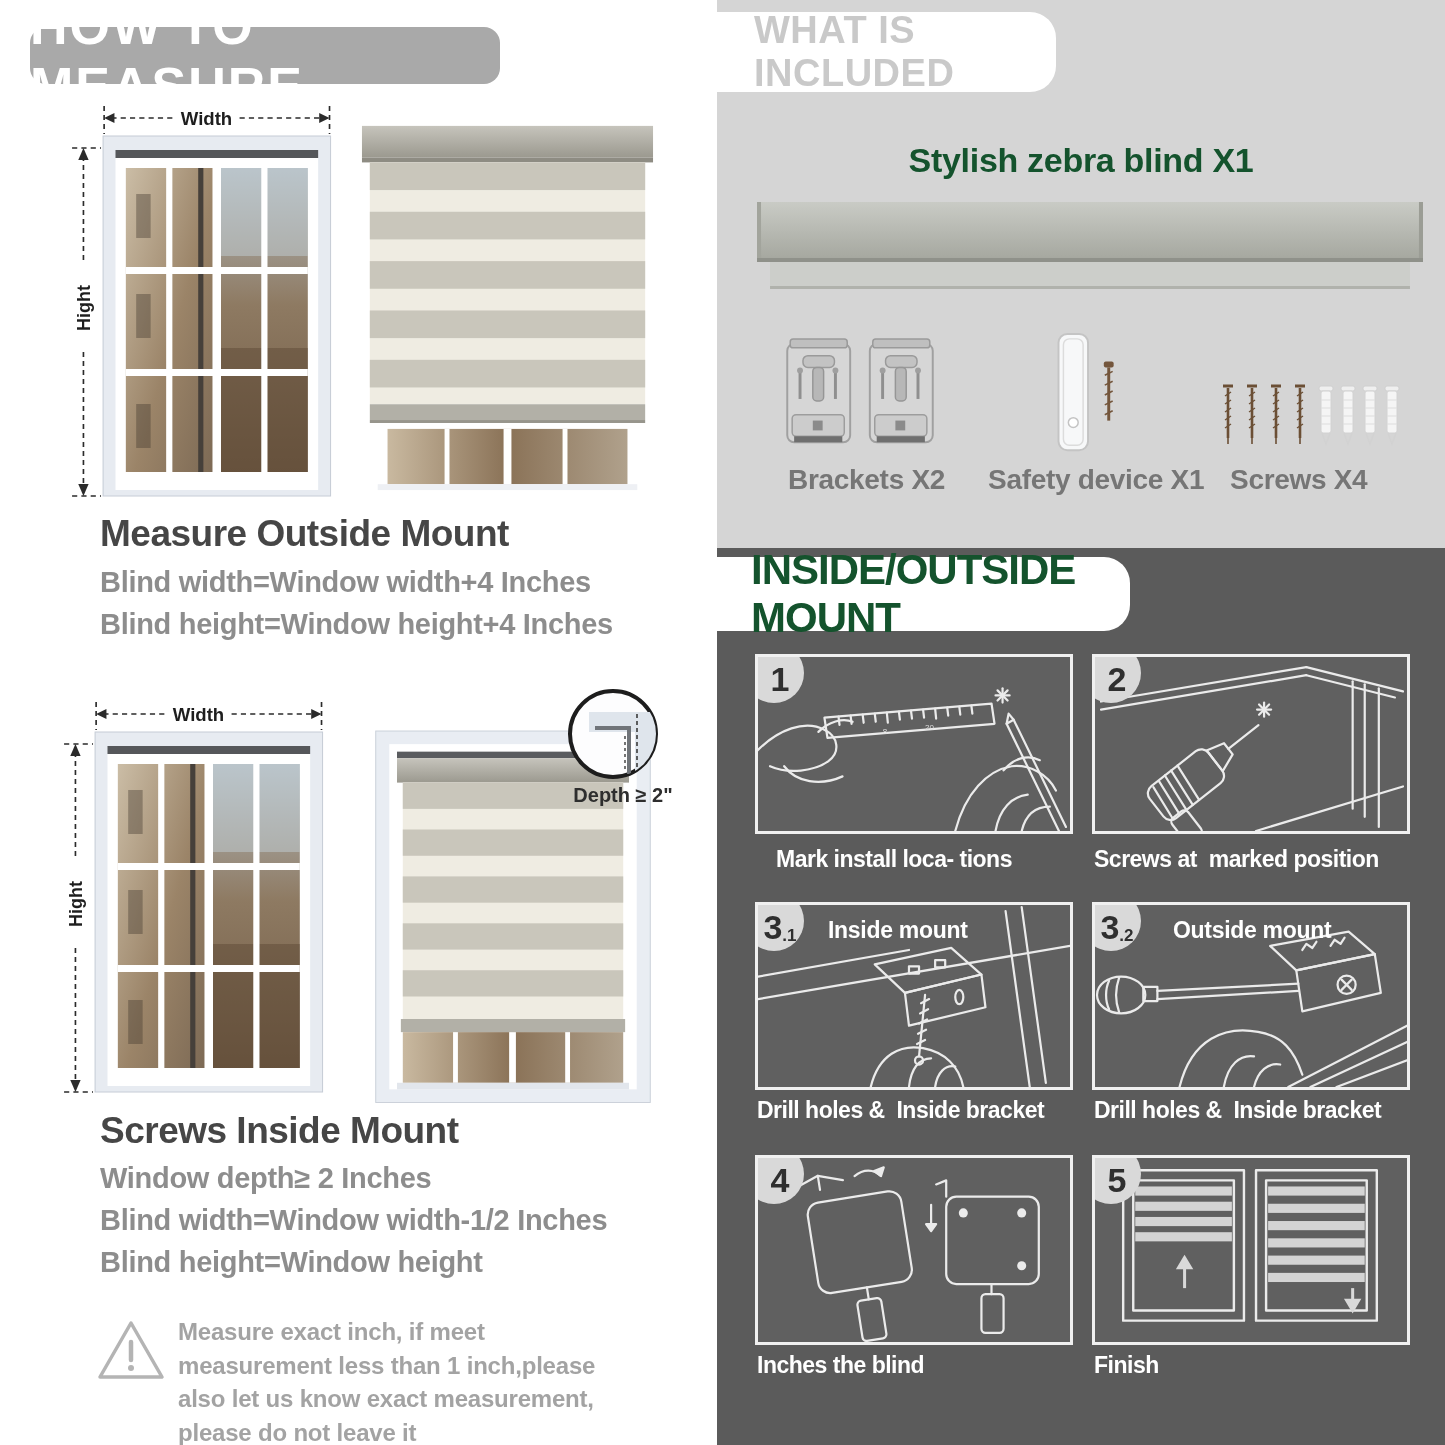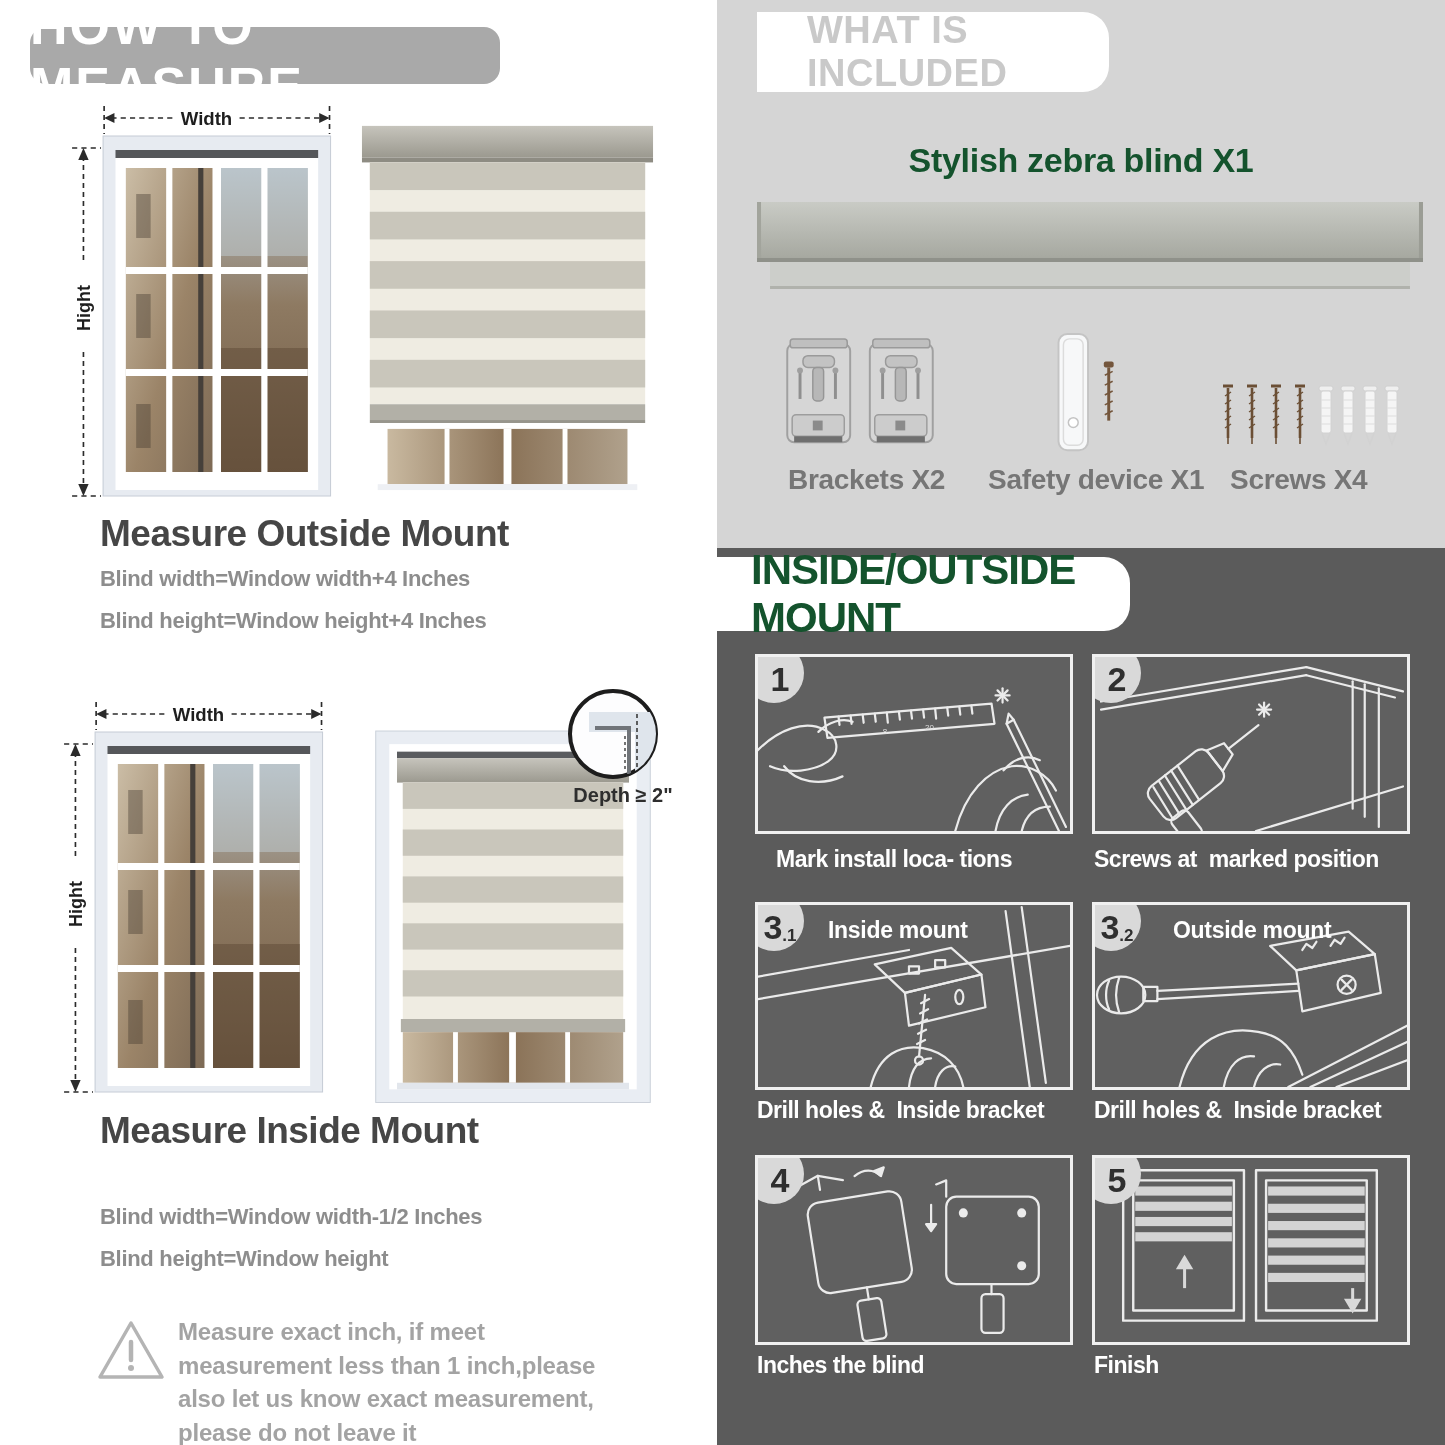--- a/index.html
+++ b/index.html
@@ -12,21 +12,21 @@
   
   .hdr-left{background:#a9a9a9;border-radius:16px;color:#ffffff;font-weight:bold;font-size:52px;
             letter-spacing:2px;display:flex;align-items:center;justify-content:center;}
   .hdr-white{background:#ffffff;font-weight:bold;display:flex;align-items:center;
              border-radius:0 26px 26px 0;}
   .hdr-included{color:#c9c9c9;font-size:38px;letter-spacing:0.5px;padding-left:50px;}
   .hdr-mount{color:#14532d;font-size:42px;letter-spacing:-1px;padding-left:34px;}
 
   
   .sec-title{font-size:37px;font-weight:bold;color:#464646;letter-spacing:-0.5px;}
-  .sec-line{font-size:22px;font-weight:bold;color:#8d8d8d;letter-spacing:-0.3px;}
+  .sec-line{font-size:29px;font-weight:bold;color:#8d8d8d;letter-spacing:-0.3px;}
   .warn-text{font-size:24px;font-weight:bold;color:#a3a3a3;line-height:1.4;letter-spacing:-0.2px;}
   .depth-label{font-size:20px;font-weight:bold;color:#2e2e2e;text-align:center;}
 
   
   .light-section{background:#d5d5d5;}
   .dark-section{background:#5b5b5b;}
   .blind-label{font-size:34px;font-weight:bold;color:#14532d;text-align:center;letter-spacing:-0.3px;}
   .part-label{font-size:28px;font-weight:bold;color:#767676;letter-spacing:-0.3px;}
 
   .panel{border:3px solid #f0f0f0;overflow:hidden;background:#606060;}
@@ -200,34 +200,35 @@
     <circle cx="50" cy="50" r="43" fill="#fdfdfe" stroke="#1d1d1d" stroke-width="4"></circle>
     <g clip-path="url(#magclip)">
       <polygon points="26,28 94,28 94,94 72,94 72,48 26,48" fill="#dfe5ec"></polygon>
       <path d="M32,44 L66,44 L66,90" stroke="#707479" stroke-width="4" fill="none"></path>
       <path d="M74,30 L74,92" stroke="#3a3a3a" stroke-width="1.6" stroke-dasharray="4,3" fill="none"></path>
       <path d="M62,52 L62,86" stroke="#3a3a3a" stroke-width="1.4" stroke-dasharray="3,3" fill="none"></path>
     </g>
   </svg>
   <div class="abs depth-label" style="left:558px;top:784px;width:130px;">Depth ≥ 2"</div>
 
-  <div class="abs sec-title" style="left:100px;top:1110px;">Measure Inside Mount</div>
+  <div class="abs sec-title" style="left:100px;top:1110px;">Screws Inside Mount</div>
+  <div class="abs sec-line" style="left:100px;top:1162px;">Window depth≥ 2 Inches</div>
   <div class="abs sec-line" style="left:100px;top:1204px;">Blind width=Window width-1/2 Inches</div>
   <div class="abs sec-line" style="left:100px;top:1246px;">Blind height=Window height</div>
 
   <svg class="abs" style="left:96px;top:1318px;width:70px;height:66px;" viewBox="0 0 70 66">
     <path d="M35,5 L66,59 L4,59 Z" fill="none" stroke="#b4b4b4" stroke-width="3.5" stroke-linejoin="round"></path>
     <line x1="35" y1="24" x2="35" y2="42" stroke="#b4b4b4" stroke-width="4.5" stroke-linecap="round"></line>
     <circle cx="35" cy="50" r="3" fill="#b4b4b4"></circle>
   </svg>
   <div class="abs warn-text" style="left:178px;top:1315px;width:452px;">Measure exact inch, if meet measurement less than 1 inch,please also let us know exact measurement, please do not leave it</div>
 
   <div class="abs light-section" style="left:717px;top:0;width:728px;height:548px;"></div>
 
-  <div class="abs hdr-white hdr-included" style="left:757px;top:12px;width:352px;height:80px;">
+  <div class="abs hdr-white hdr-included" style="left:704px;top:12px;width:352px;height:80px;">
     <span>WHAT IS INCLUDED</span>
   </div>
 
   <div class="abs blind-label" style="left:717px;top:141px;width:728px;">Stylish zebra blind X1</div>
 
   <svg class="abs" style="left:757px;top:198px;width:666px;height:96px;" viewBox="0 0 665 96" preserveAspectRatio="none">
     <rect x="0" y="4" width="665" height="56" fill="url(#lg-rail2)"></rect>
     <rect x="0" y="4" width="4" height="56" fill="#a2a49c"></rect>
     <rect x="661" y="4" width="4" height="56" fill="#9b9d95"></rect>
     <rect x="0" y="60" width="665" height="4" fill="#8f918a"></rect>

